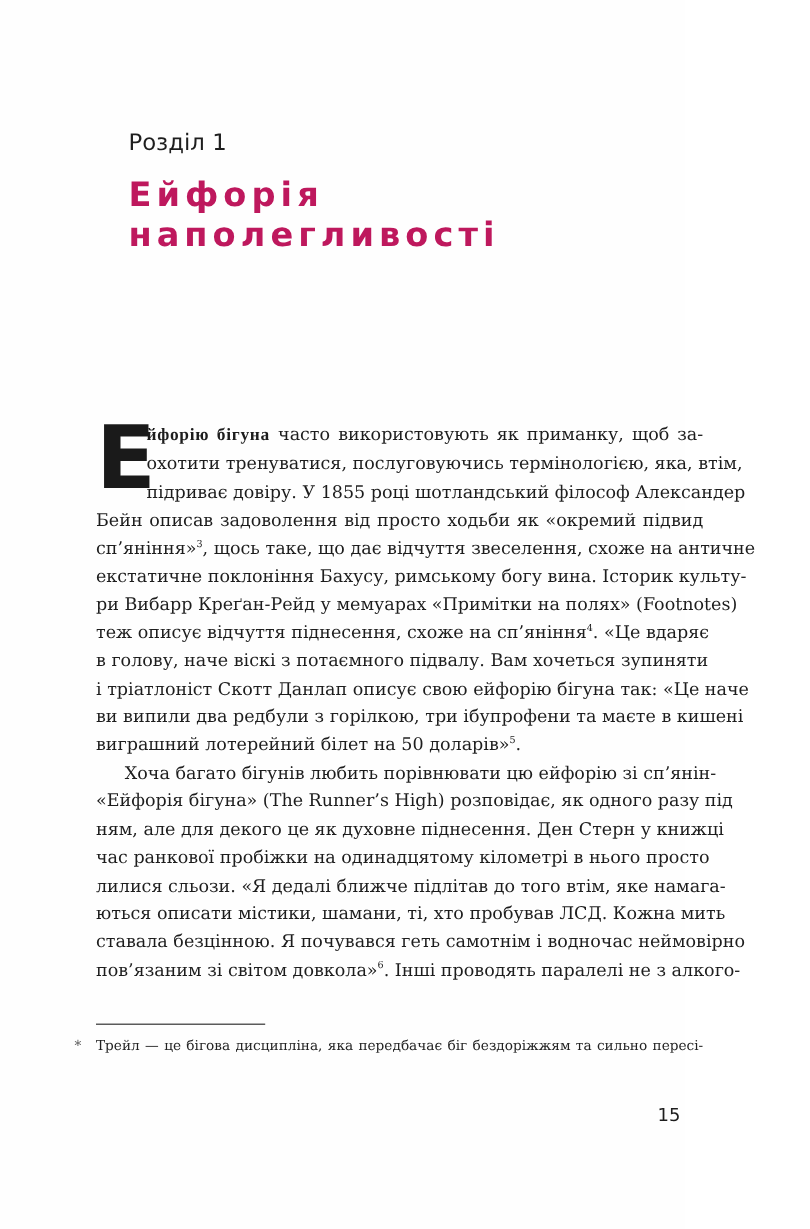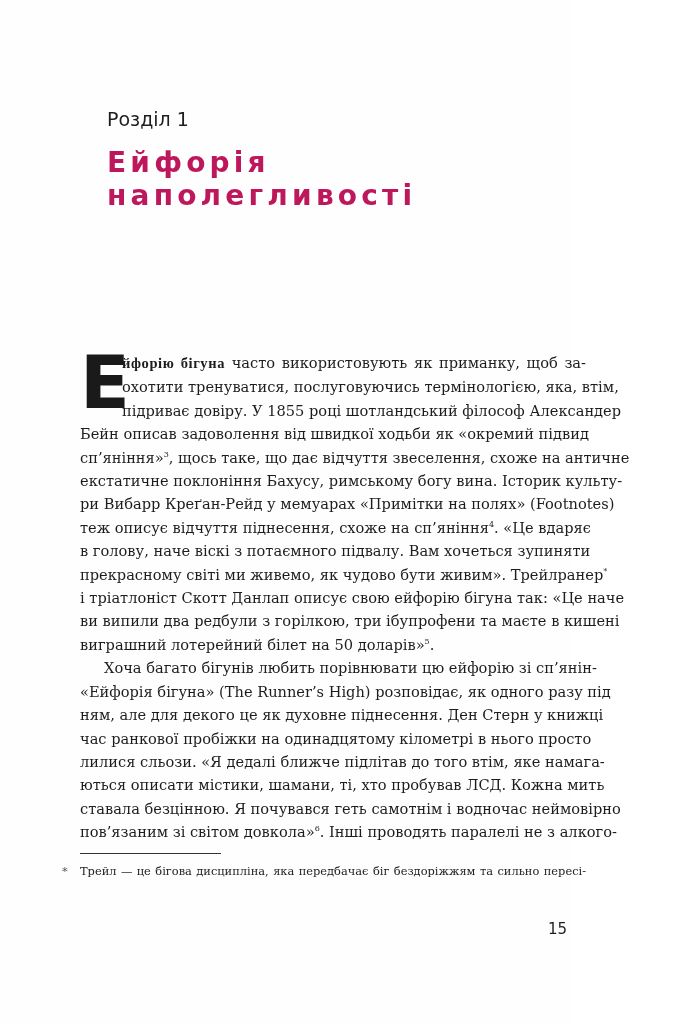--- a/index.html
+++ b/index.html
@@ -54,27 +54,26 @@
 
   <div class="chapter-label">Розділ 1</div>
   <div class="chapter-title">Ейфорія наполегливості</div>
 
   <div class="body-text">
     <div class="dropcap-block">
       <span class="dropcap">Е</span>
       <span class="line dc-line"><span class="lead-bold">йфорію бігуна</span><span> часто використовують як приманку, щоб за-</span></span>
       <span class="line dc-line">охотити тренуватися, послуговуючись термінологією, яка, втім,</span>
       <span class="line dc-line">підриває довіру. У 1855 році шотландський філософ Александер</span>
-      <span class="line">Бейн описав задоволення від швидкої ходьби як «окремий підвид</span>
+      <span class="line">Бейн описав задоволення від просто ходьби як «окремий підвид</span>
       <span class="line"><span>сп’яніння»</span><sup>3</sup><span>, щось таке, що дає відчуття звеселення, схоже на античне</span></span>
       <span class="line">екстатичне поклоніння Бахусу, римському богу вина. Історик культу-</span>
       <span class="line">ри Вибарр Креґан-Рейд у мемуарах «Примітки на полях» (Footnotes)</span>
       <span class="line"><span>теж описує відчуття піднесення, схоже на сп’яніння</span><sup>4</sup><span>. «Це вдаряє</span></span>
       <span class="line">в голову, наче віскі з потаємного підвалу. Вам хочеться зупиняти</span>
-      <span class="line"><span>прекрасному світі ми живемо, як чудово бути живим». Трейлранер</span><sup>*</sup></span>
       <span class="line">і тріатлоніст Скотт Данлап описує свою ейфорію бігуна так: «Це наче</span>
       <span class="line">ви випили два редбули з горілкою, три ібупрофени та маєте в кишені</span>
       <span class="line last"><span>виграшний лотерейний білет на 50 доларів»</span><sup>5</sup><span>.</span></span>
     </div>
 
     <div>
       <span class="line indent-line">Хоча багато бігунів любить порівнювати цю ейфорію зі сп’янін-</span>
       <span class="line">«Ейфорія бігуна» (The Runner’s High) розповідає, як одного разу під</span>
       <span class="line">ням, але для декого це як духовне піднесення. Ден Стерн у книжці</span>
       <span class="line">час ранкової пробіжки на одинадцятому кілометрі в нього просто</span>

